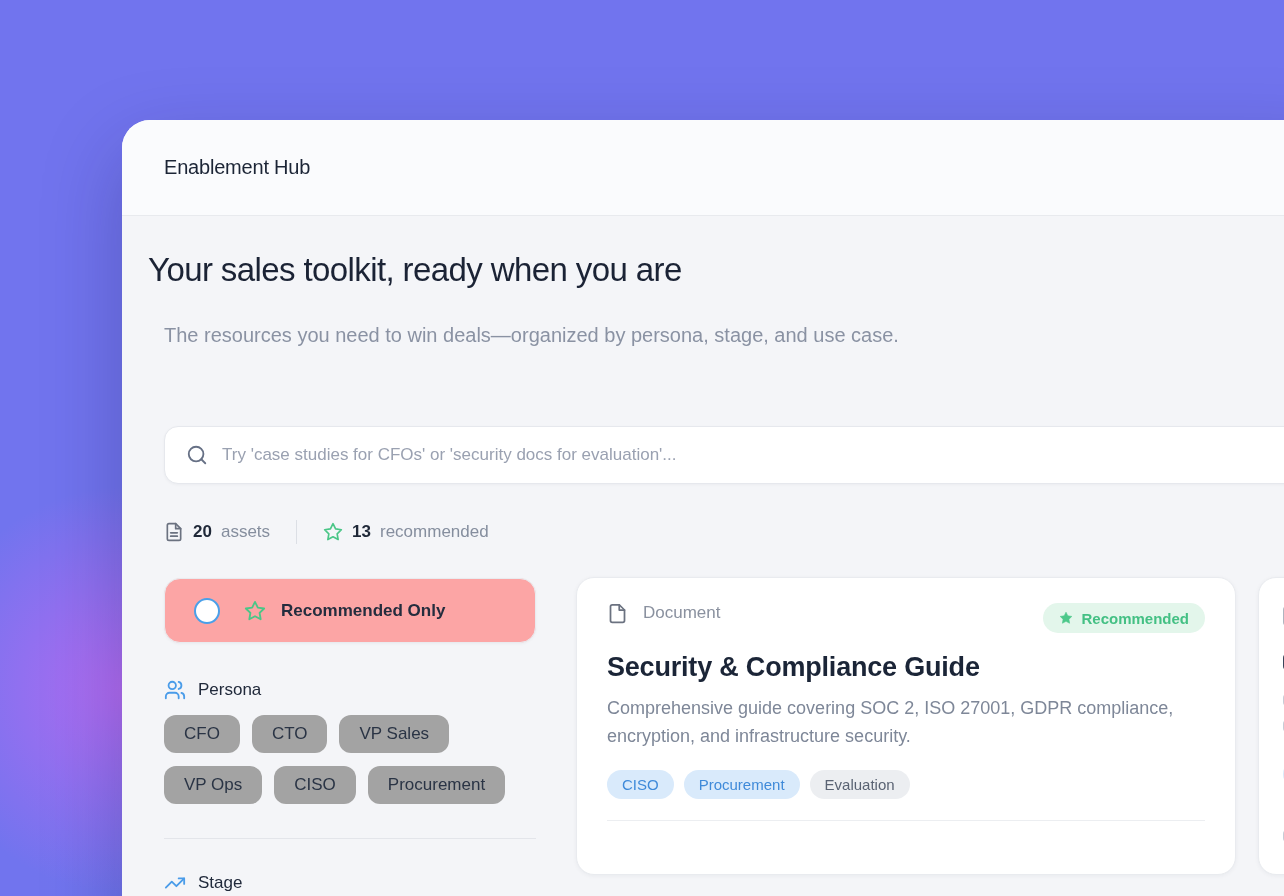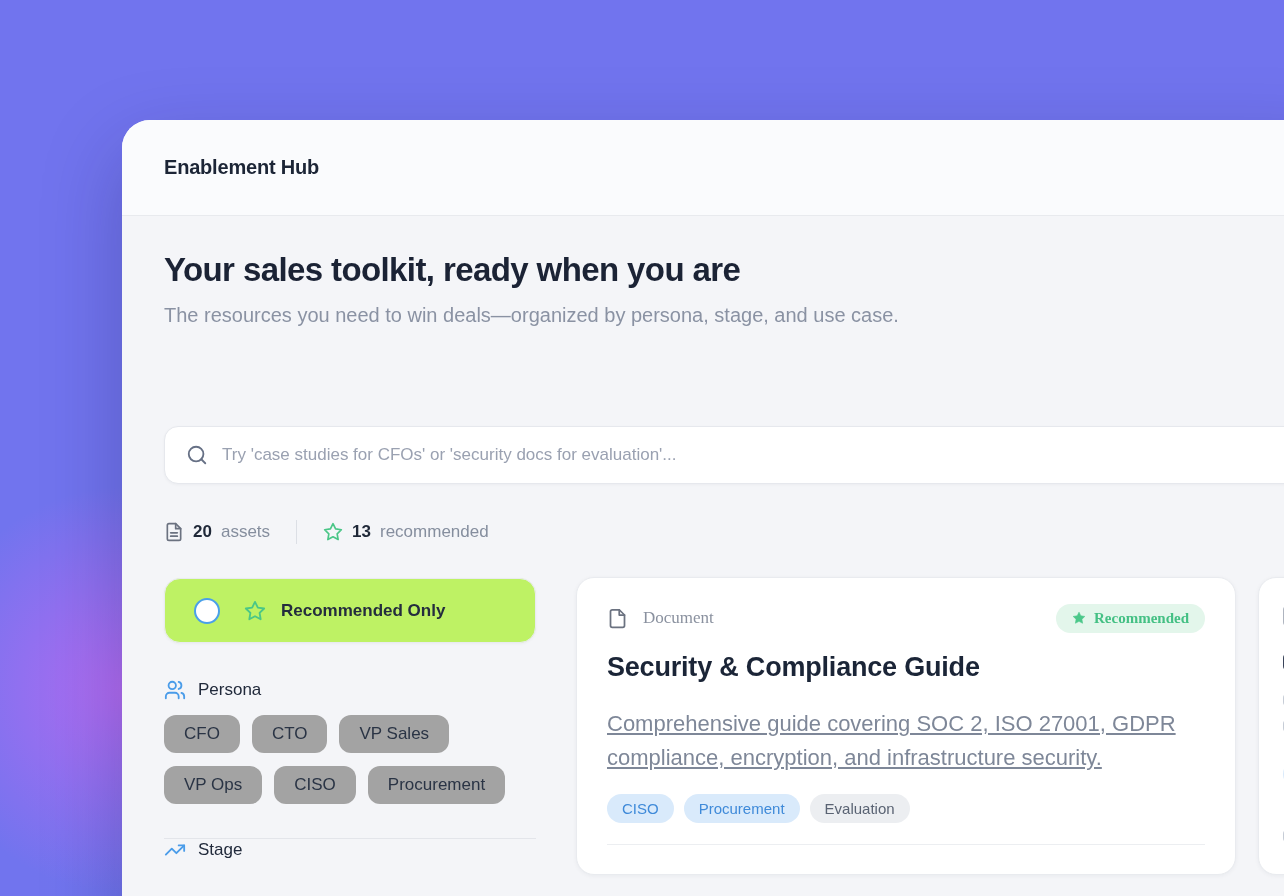--- a/index.html
+++ b/index.html
@@ -18,28 +18,28 @@
     position: absolute; left: 122px; top: 120px; width: 1222px; height: 836px;
     background: #f4f5f8; border-radius: 28px;
     box-shadow: 0 30px 80px rgba(25,25,80,0.28);
     overflow: hidden;
   }
   .panel-header {
     position: absolute; left: 0; top: 0; width: 100%; height: 96px;
     background: #fafbfd; border-bottom: 1px solid #e8eaee;
     display: flex; align-items: center; padding-left: 42px;
   }
-  .panel-header h1 { font-size: 20px; font-weight: 700; color: #1c2536; letter-spacing: -0.2px; }
+  .panel-header h1 { font-size: 20px; font-weight: 400; color: #1c2536; letter-spacing: -0.2px; }
 
   .hero-title {
-    position: absolute; left: 42px; top: 131px;
-    font-size: 33px; font-weight: 700; color: #1b2335; letter-spacing: -0.6px;
+    position: absolute; left: 26px; top: 131px;
+    font-size: 33px; font-weight: 400; color: #1b2335; letter-spacing: -0.6px;
   }
   .hero-sub {
-    position: absolute; left: 42px; top: 180px; width: 830px;
+    position: absolute; left: 42px; top: 200px; width: 830px;
     font-size: 20px; color: #8a92a3; line-height: 1.55;
   }
 
   .search-bar {
     position: absolute; left: 42px; top: 306px; width: 1160px; height: 58px;
     background: #ffffff; border: 1px solid #e6e8ed; border-radius: 14px;
     display: flex; align-items: center;
     box-shadow: 0 1px 3px rgba(20,30,60,0.04);
   }
   .search-bar .sicon { margin: 0 14px 0 21px; display: flex; }
@@ -53,57 +53,57 @@
     position: absolute; left: 42px; top: 398px; height: 28px;
     display: flex; align-items: center;
   }
   .stat { display: flex; align-items: center; gap: 9px; font-size: 17px; }
   .stat .num { font-weight: 700; color: #1f2838; }
   .stat .lbl { color: #858e9e; }
   .stat-divider { width: 1px; height: 24px; background: #dcdfe5; margin: 0 26px; }
 
   .sidebar { position: absolute; left: 42px; top: 456px; width: 372px; display: flex; flex-direction: column; }
   .toggle-card {
-    margin-top: 2px; height: 65px; background: #bef264; border: 1px solid #e9ebef;
+    margin-top: 2px; height: 65px; background: #fca5a5; border: 1px solid #e9ebef;
     border-radius: 16px; display: flex; align-items: center; padding-left: 29px;
     box-shadow: 0 1px 3px rgba(20,30,60,0.04); cursor: pointer;
   }
   .toggle-circle { width: 26px; height: 26px; border: 2px solid #4aa0e9; border-radius: 50%; background: #fff; }
   .toggle-card .star { margin-left: 24px; display: flex; }
   .toggle-card .tlabel { margin-left: 15px; font-size: 17px; font-weight: 600; color: #242d3e; }
 
   .filter-head { display: flex; align-items: center; gap: 12px; }
   .filter-head .ftitle { font-size: 17px; font-weight: 400; color: #212a3b; }
   .filter-head.persona { margin-top: 36px; }
-  .filter-head.stagehead { }
+  .filter-head.stagehead { margin-top: 33px; }
 
   .chip-wrap { margin-top: 14px; display: flex; flex-wrap: wrap; gap: 13px 12px; width: 372px; }
   .chip {
     background: #a3a3a3; border-radius: 12px; padding: 9px 20px;
     font-size: 17px; font-weight: 500; color: #2a3445; cursor: pointer; white-space: nowrap;
   }
   .side-divider { margin-top: 34px; height: 1px; background: #e3e5ea; width: 100%; }
 
   .asset-card {
     position: absolute; top: 457px; background: #ffffff; border: 1px solid #e9ebef;
     border-radius: 18px; box-shadow: 0 1px 4px rgba(20,30,60,0.05);
   }
   .card-1 { left: 454px; width: 660px; height: 298px; padding: 25px 30px; cursor: pointer; }
   .card-2 { left: 1136px; width: 320px; height: 298px; padding: 25px 24px; overflow: hidden; }
 
-  .card-type-row { display: flex; align-items: center; height: 30px; font-family: Liberation Serif, serif; }
+  .card-type-row { display: flex; height: 30px; }
   .card-type-row .ticon { display: flex; }
   .card-type-label { margin-left: 15px; font-size: 17px; color: #8a919f; }
   .rec-badge {
     margin-left: auto; display: flex; align-items: center; gap: 8px;
     background: #e3f6eb; border-radius: 16px; padding: 6px 16px;
     font-size: 15px; font-weight: 600; color: #44c084;
   }
   .card-title { margin-top: 19px; font-size: 27px; font-weight: 700; color: #1b2537; letter-spacing: -0.2px; }
-  .card-desc { margin-top: 24px; font-size: 22px; color: #7e8798; line-height: 1.55; max-width: 590px; text-decoration: underline; }
+  .card-desc { margin-top: 12px; font-size: 18px; color: #7e8798; line-height: 1.55; max-width: 590px; }
   .tag-row { margin-top: 19px; display: flex; gap: 10px; }
   .tag { border-radius: 15px; padding: 6px 15px; font-size: 15px; font-weight: 500; white-space: nowrap; }
   .tag.blue { background: #d9eafb; color: #3f8ad9; }
   .tag.gray { background: #eceef1; color: #5a6373; }
   .card-divider { margin-top: 21px; height: 1px; background: #eceef1; }
   .card-updated { margin-top: 13px; font-size: 15px; color: #8a919f; }
 
   
   .frag { position: absolute; left: 24px; width: 80px; border-radius: 4px; }
   .frag.f-icon { top: 28px; height: 20px; background: #aeb4bf; }

